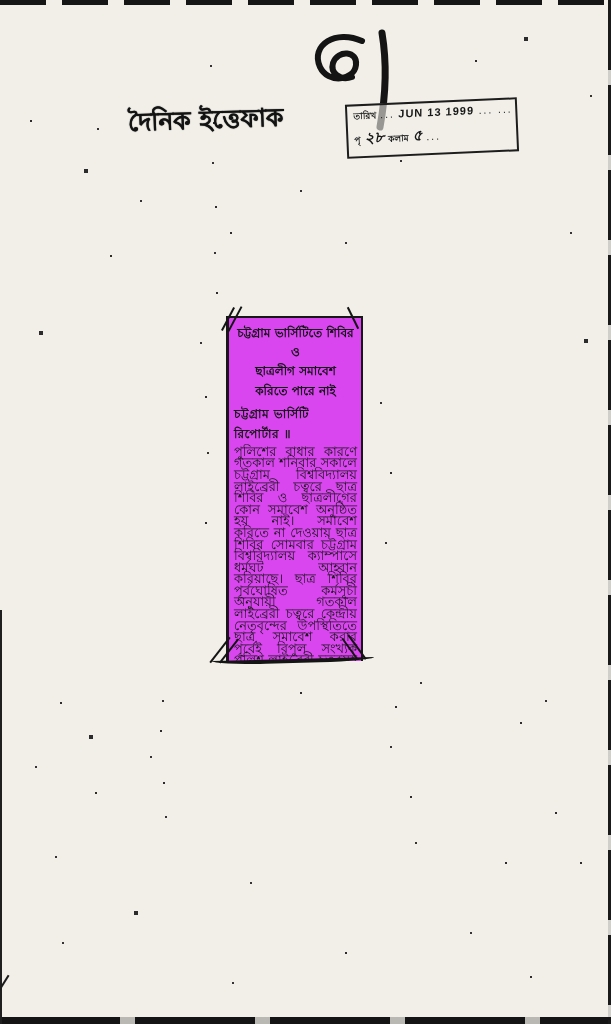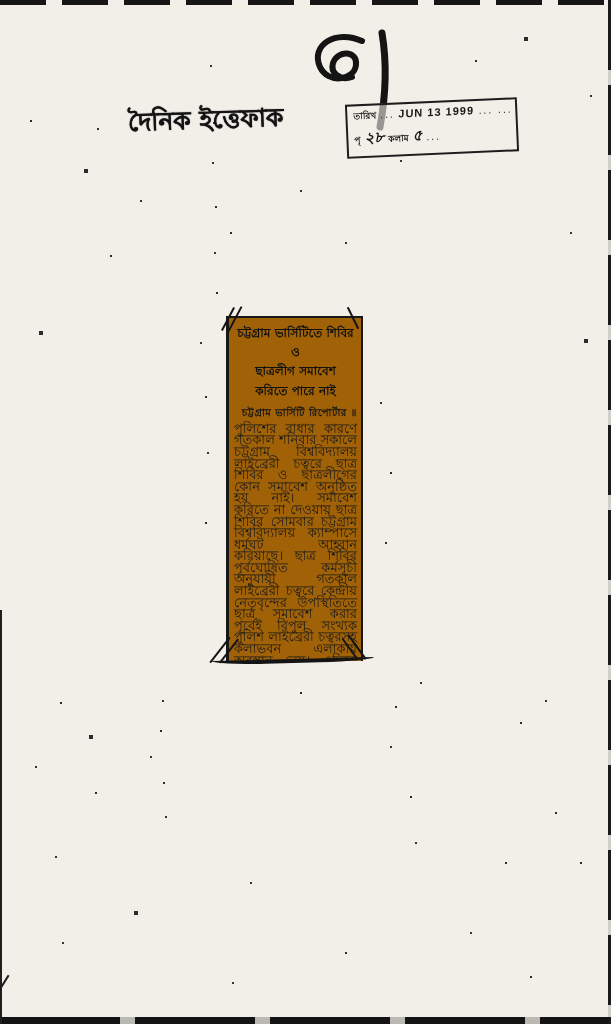--- a/index.html
+++ b/index.html
@@ -88,28 +88,28 @@
     font-style:italic;font-size:15px;font-weight:bold;color:#161616;
   }
   .stamp-row2{margin-top:2px;}
   
   .clipping{
     position:absolute;left:226px;top:316px;width:137px;height:345px;
     box-sizing:border-box;
     border-left:3px solid #171717;border-right:2px solid #171717;
     border-top:2px solid #171717;
     padding:4px 4px 0 5px;overflow:hidden;
-    background:#a16207;
+    background:#d946ef;
   }
   .headline{
     text-align:center;font-weight:bold;color:#111;
     font-size:12px;line-height:1.6;margin:2px 0 4px 0;
   }
   .byline{
-    font-size:10px;font-weight:bold;text-align:right;color:#151515;
+    font-size:12px;font-weight:bold;text-align:left;color:#151515;
     margin:2px 0 1px 0;letter-spacing:.5px;
   }
   .bodytext{
     font-size:13px;line-height:11.6px;text-align:justify;
     color:#191919;margin:0;word-break:break-word;
   }
   .bodytext.p2{text-indent:8px;margin-top:1px;}
   
   .clip-bottom{
     position:absolute;left:212px;top:659px;width:162px;height:4px;

